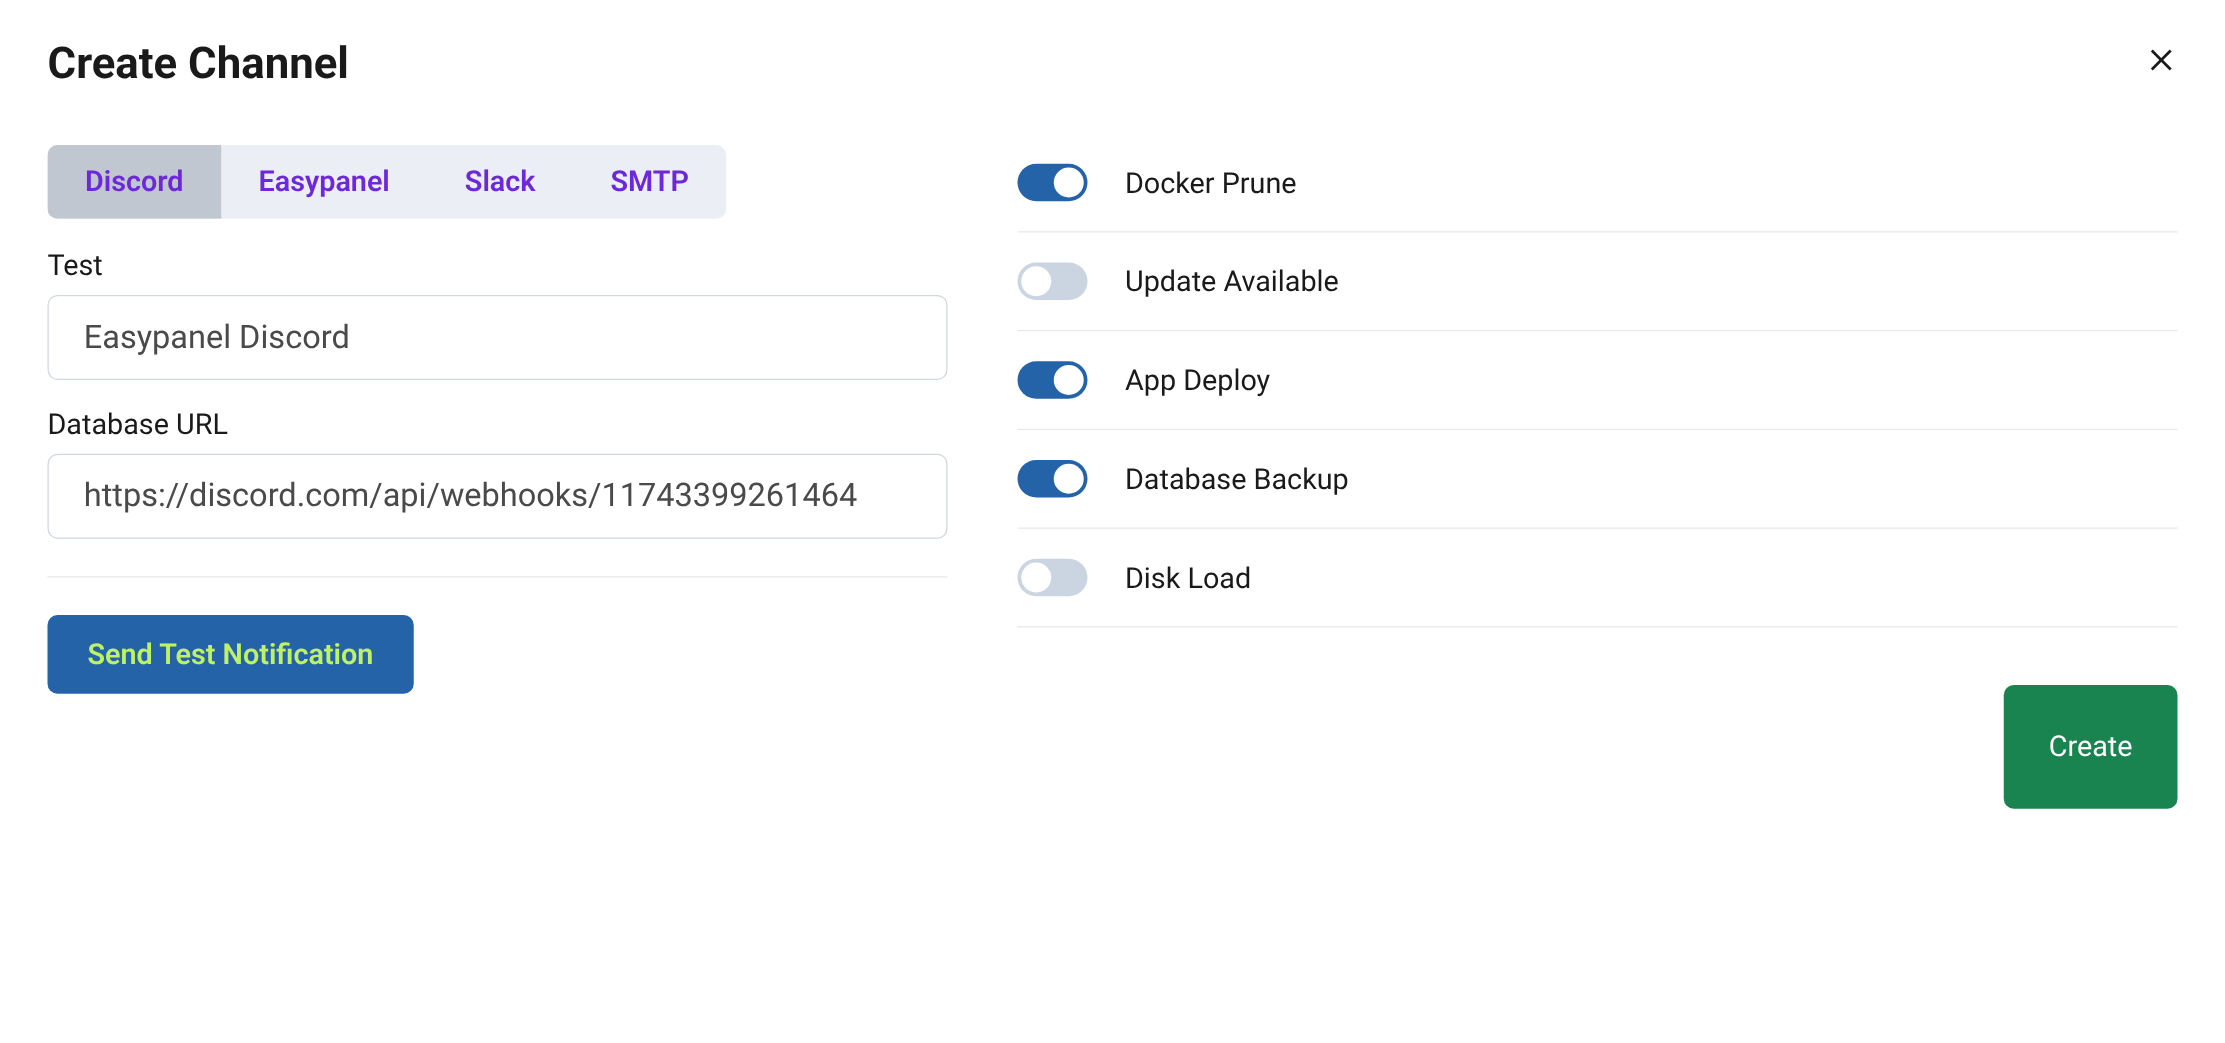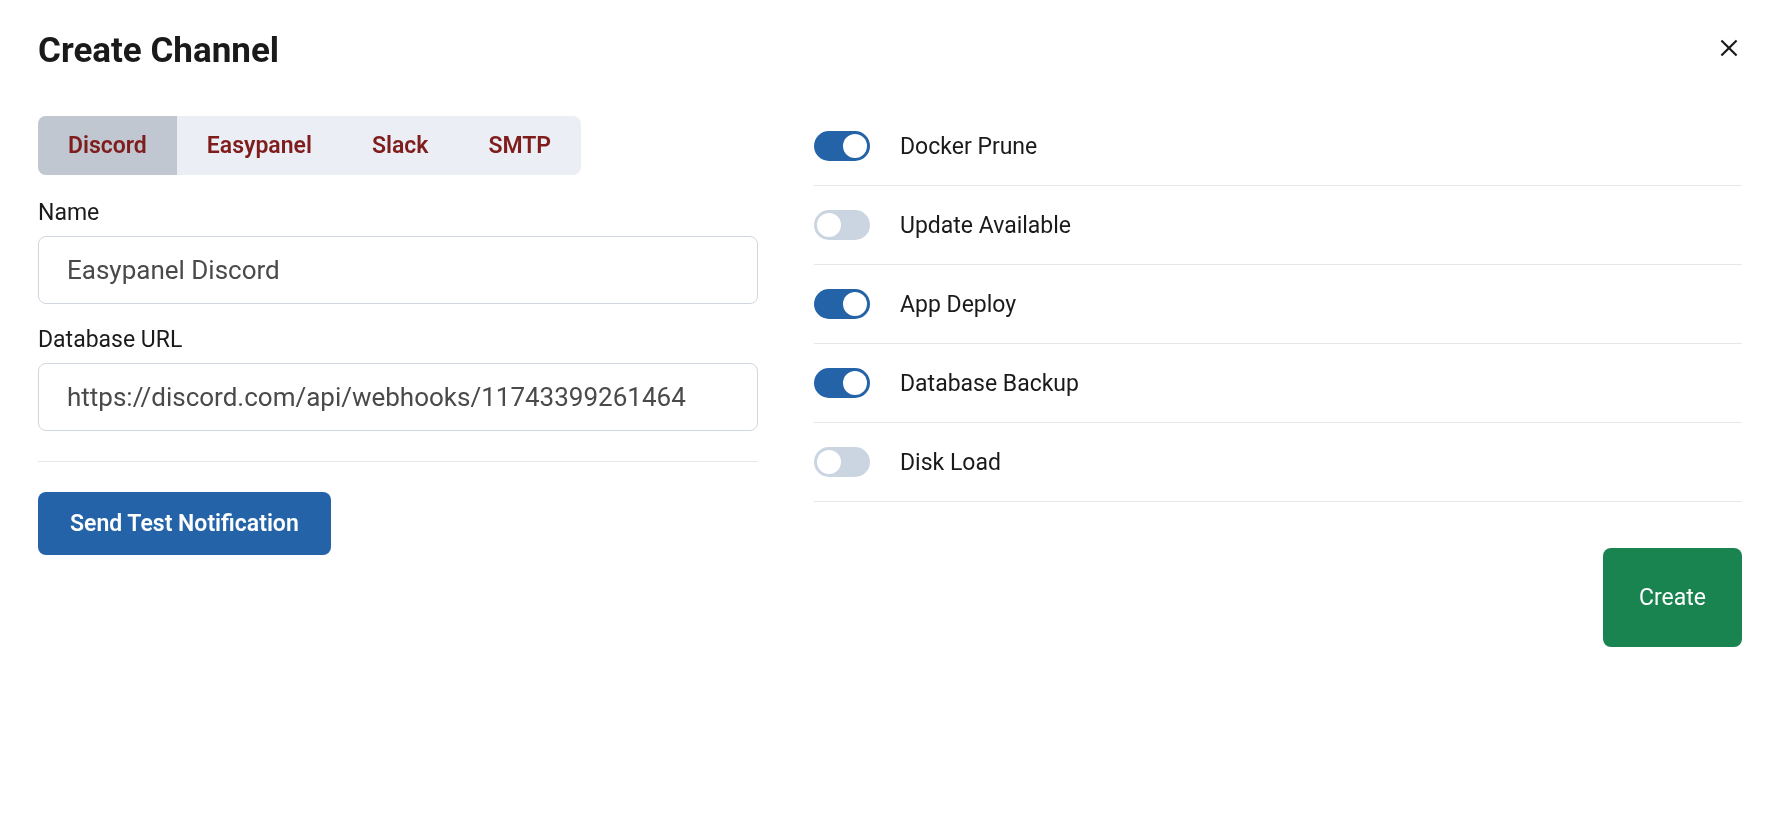--- a/index.html
+++ b/index.html
@@ -50,21 +50,21 @@
       display: inline-flex;
       background: #ebeff5;
       border-radius: 8px;
       overflow: hidden;
       margin-bottom: 24px;
     }
     .tab {
       padding: 16px 30px;
       font-size: 23px;
       font-weight: 600;
-      color: #7f1d1d;
+      color: #6d28d9;
       cursor: pointer;
       background: transparent;
       border: none;
       font-family: inherit;
     }
     .tab.active {
       background: #c0c7d1;
     }
     .form-group {
       margin-bottom: 22px;
@@ -87,21 +87,21 @@
       font-family: inherit;
     }
     .divider {
       border: none;
       border-top: 1px solid #e5e7eb;
       margin-top: 30px;
       margin-bottom: 30px;
     }
     .primary-btn {
       background: #2563a8;
-      color: #ffffff;
+      color: #bef264;
       font-size: 23px;
       font-weight: 600;
       padding: 18px 32px;
       border: none;
       border-radius: 8px;
       cursor: pointer;
       font-family: inherit;
     }
     .toggle-row {
       display: flex;
@@ -190,21 +190,21 @@
 <div class="content">
   <div class="left-section">
     <div class="tabs">
       <button class="tab active">Discord</button>
       <button class="tab">Easypanel</button>
       <button class="tab">Slack</button>
       <button class="tab">SMTP</button>
     </div>
 
     <div class="form-group">
-      <label class="label">Name</label>
+      <label class="label">Test</label>
       <input class="input" type="text" value="Easypanel Discord" style="">
     </div>
 
     <div class="form-group">
       <label class="label">Database URL</label>
       <input class="input" type="text" value="https://discord.com/api/webhooks/11743399261464" style="">
     </div>
 
     <hr class="divider">
 

